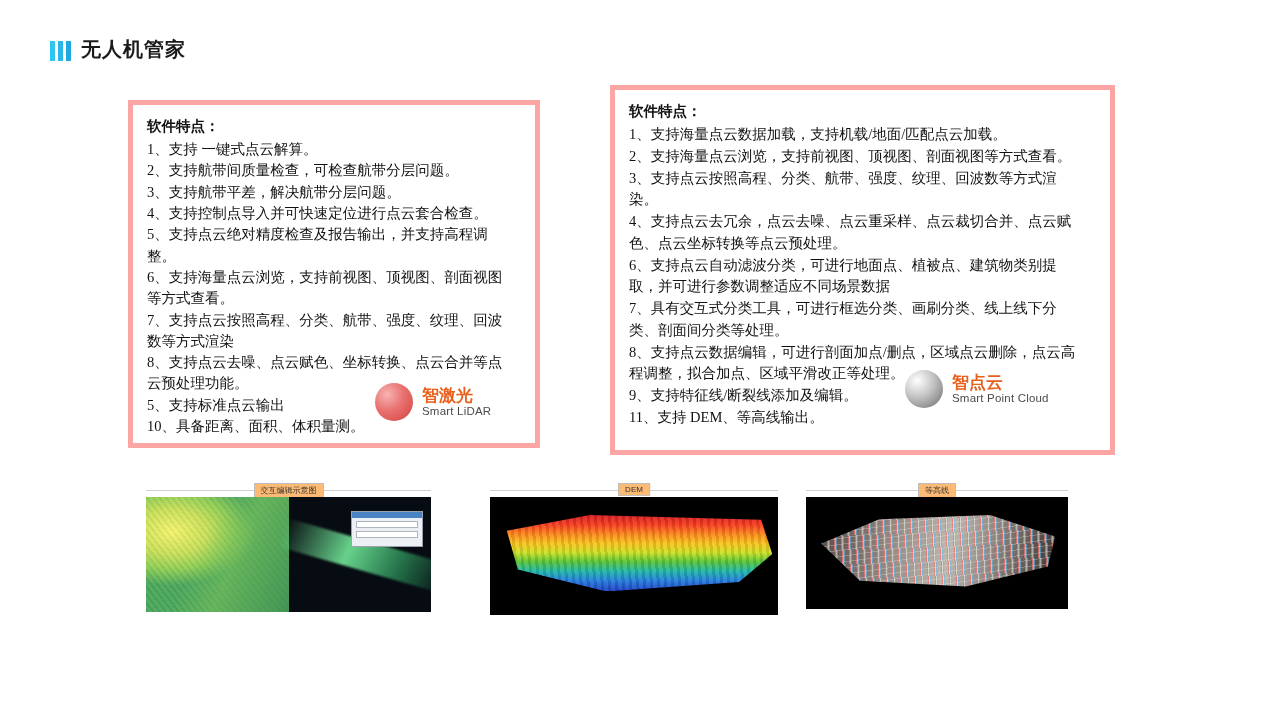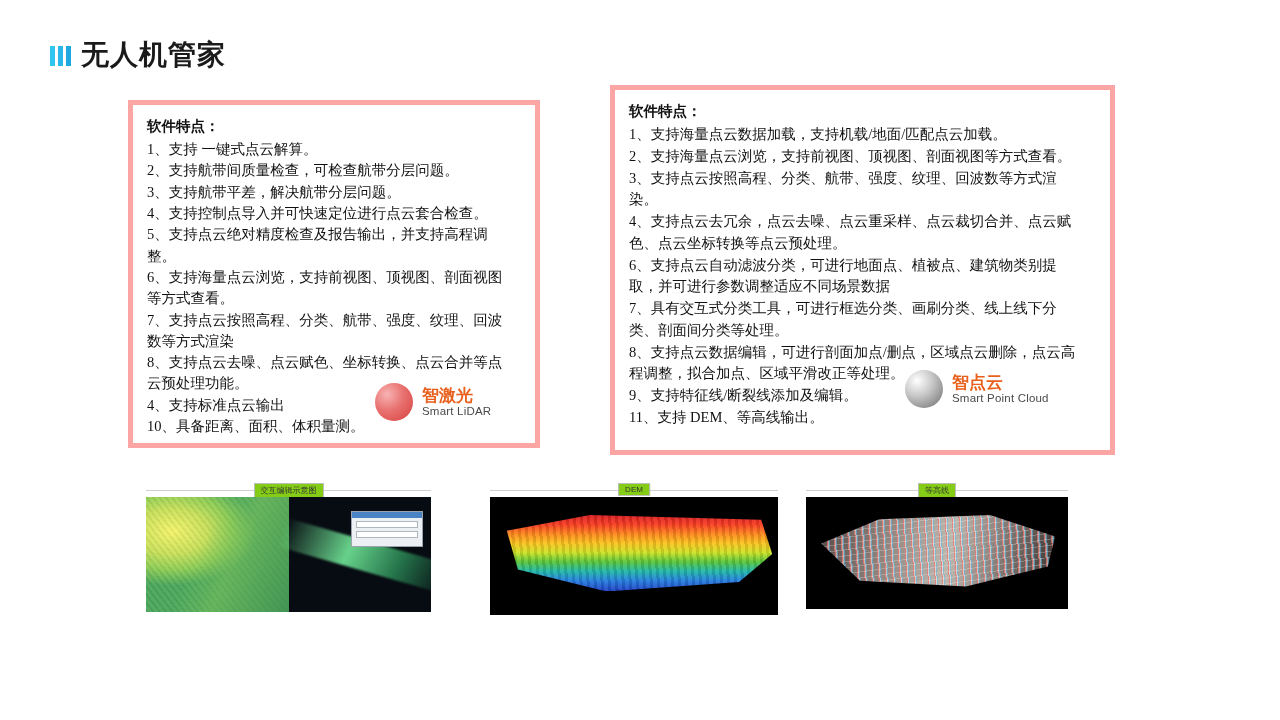--- a/index.html
+++ b/index.html
@@ -33,21 +33,21 @@
   .logo-bars i {
     display: block;
     width: 5px;
     height: 20px;
     background: #2ec5f0;
   }
   .logo-bars i:nth-child(2) { background: #29b6e8; }
   .logo-bars i:nth-child(3) { background: #1fa8e0; }
   .header-title {
     font-family: "Liberation Sans", sans-serif;
-    font-size: 28px;
+    font-size: 20px;
     font-weight: bold;
     color: #1a1a1a;
     letter-spacing: 1px;
   }
 
   
   .panel {
     position: absolute;
     border: 5px solid #fca5a5;
     box-sizing: border-box;
@@ -110,21 +110,21 @@
     position: absolute;
   }
   .fig-caption {
     position: absolute;
     left: 50%;
     transform: translateX(-50%);
     top: -14px;
     font-family: "Liberation Sans", sans-serif;
     font-size: 8px;
     color: #333;
-    background: #84cc16;
+    background: #fdba74;
     padding: 1px 6px;
     border: 1px solid #bdbdbd;
     white-space: nowrap;
   }
   .fig-rule {
     position: absolute;
     top: -7px;
     left: 0;
     right: 0;
     height: 1px;
@@ -233,21 +233,21 @@
 <div class="panel panel-left">
   <div class="panel-title">软件特点：</div>
   <div class="panel-line">1、支持 一键式点云解算。</div>
   <div class="panel-line">2、支持航带间质量检查，可检查航带分层问题。</div>
   <div class="panel-line">3、支持航带平差，解决航带分层问题。</div>
   <div class="panel-line">4、支持控制点导入并可快速定位进行点云套合检查。</div>
   <div class="panel-line">5、支持点云绝对精度检查及报告输出，并支持高程调整。</div>
   <div class="panel-line">6、支持海量点云浏览，支持前视图、顶视图、剖面视图等方式查看。</div>
   <div class="panel-line">7、支持点云按照高程、分类、航带、强度、纹理、回波数等方式渲染</div>
   <div class="panel-line">8、支持点云去噪、点云赋色、坐标转换、点云合并等点云预处理功能。</div>
-  <div class="panel-line">4、支持标准点云输出</div>
+  <div class="panel-line">5、支持标准点云输出</div>
   <div class="panel-line">10、具备距离、面积、体积量测。</div>
 
   <div class="brand brand-left">
     <span class="brand-orb orb-red"></span>
     <span class="brand-text">
       <span class="brand-cn" style="display:block">智激光</span>
       <span class="brand-en" style="display:block">Smart LiDAR</span>
     </span>
   </div>
 </div>

